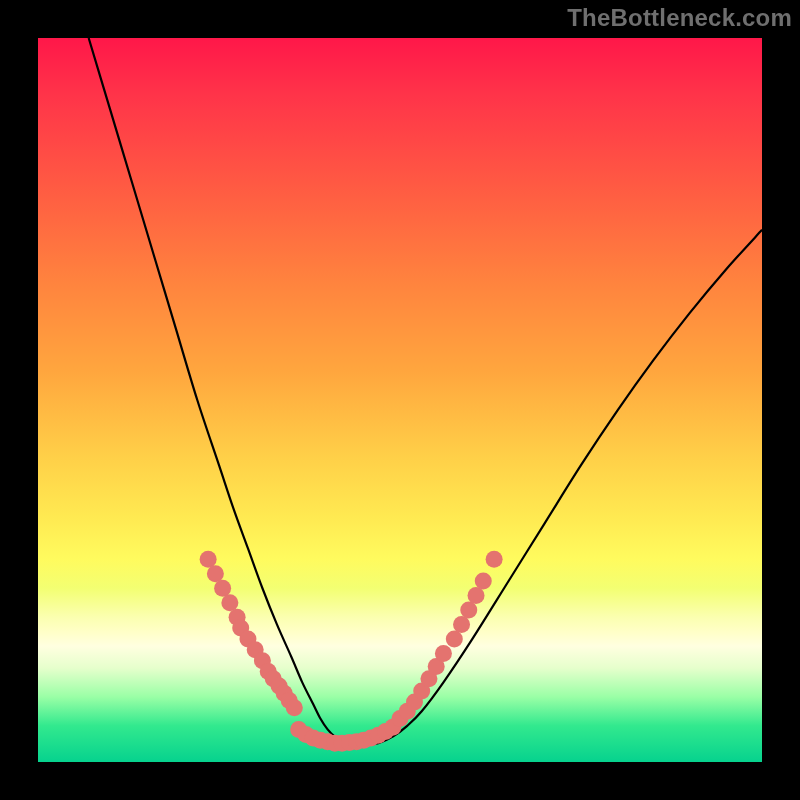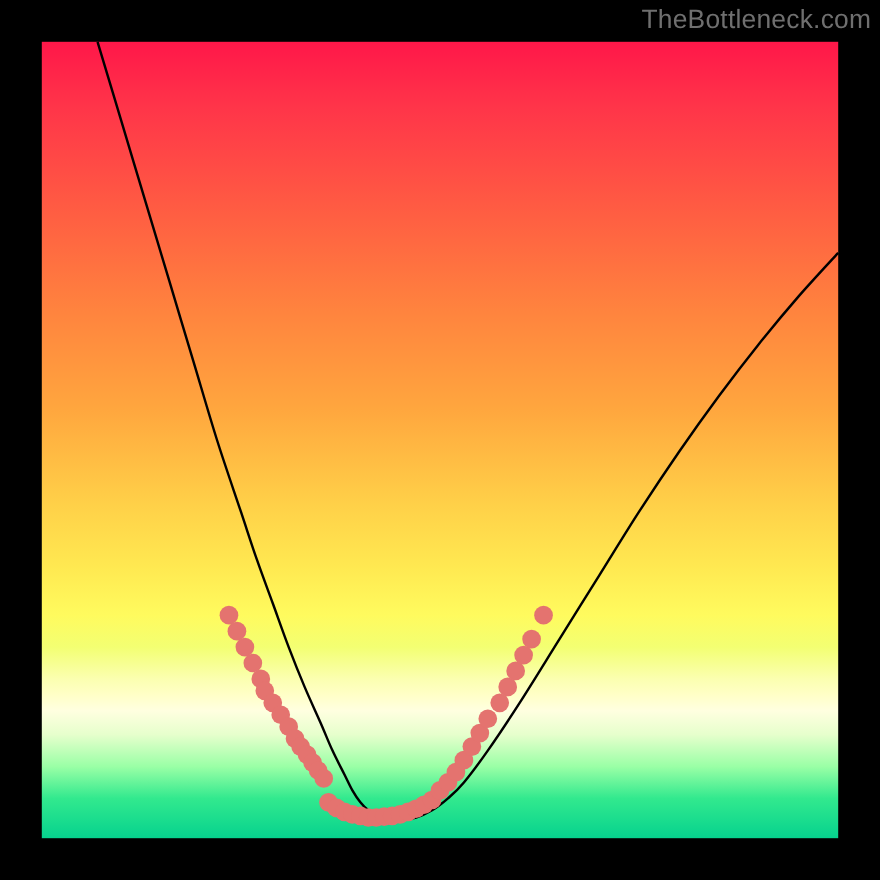--- a/index.html
+++ b/index.html
@@ -16,21 +16,21 @@
     width: 800px;
     height: 800px;
     background: #000;
   }
   .watermark {
     position: absolute;
     top: 4px;
     right: 8px;
     color: #6f6f6f;
     font-size: 24px;
-    font-weight: 400;
+    font-weight: 700;
     letter-spacing: 0.2px;
     z-index: 10;
   }
   .plot-area {
     position: absolute;
     left: 38px;
     top: 38px;
     width: 724px;
     height: 724px;
     

